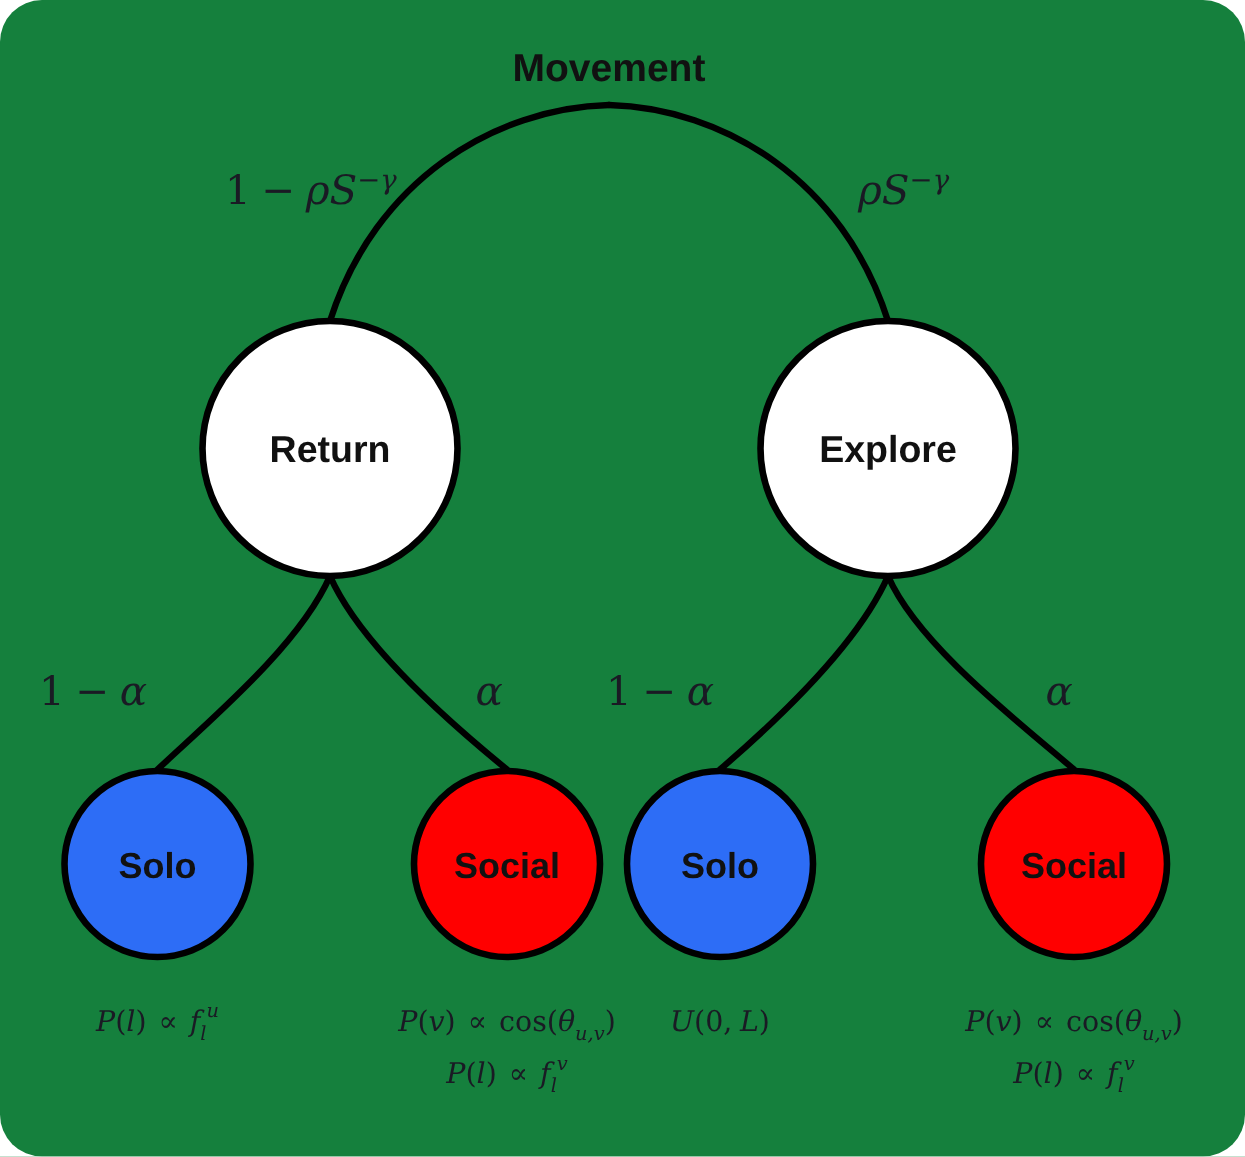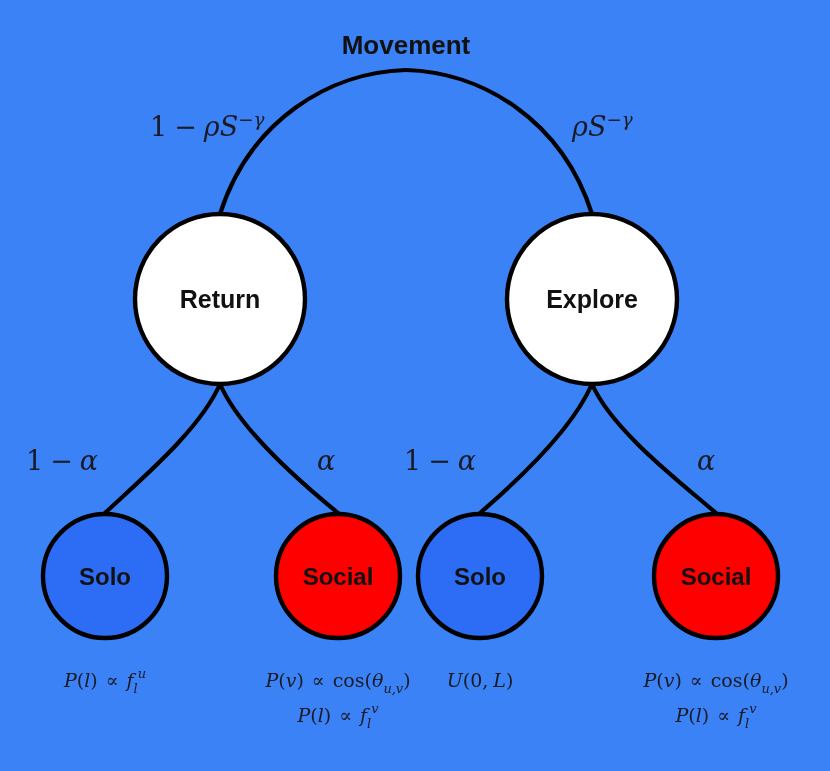--- a/index.html
+++ b/index.html
@@ -10,21 +10,22 @@
   body {
     width: 830px;
     height: 771px;
     font-family: "Liberation Sans", sans-serif;
     overflow: hidden;
   }
   #diagram-root {
     position: relative;
     width: 830px;
     height: 771px;
-    background: #3b82f6;
+    background: #15803d;
+    border-radius: 28px;
   }
   svg.tree-canvas {
     position: absolute;
     left: 0;
     top: 0;
     width: 830px;
     height: 771px;
   }
   .node-label-bold {
     font-family: "Liberation Sans", sans-serif;

